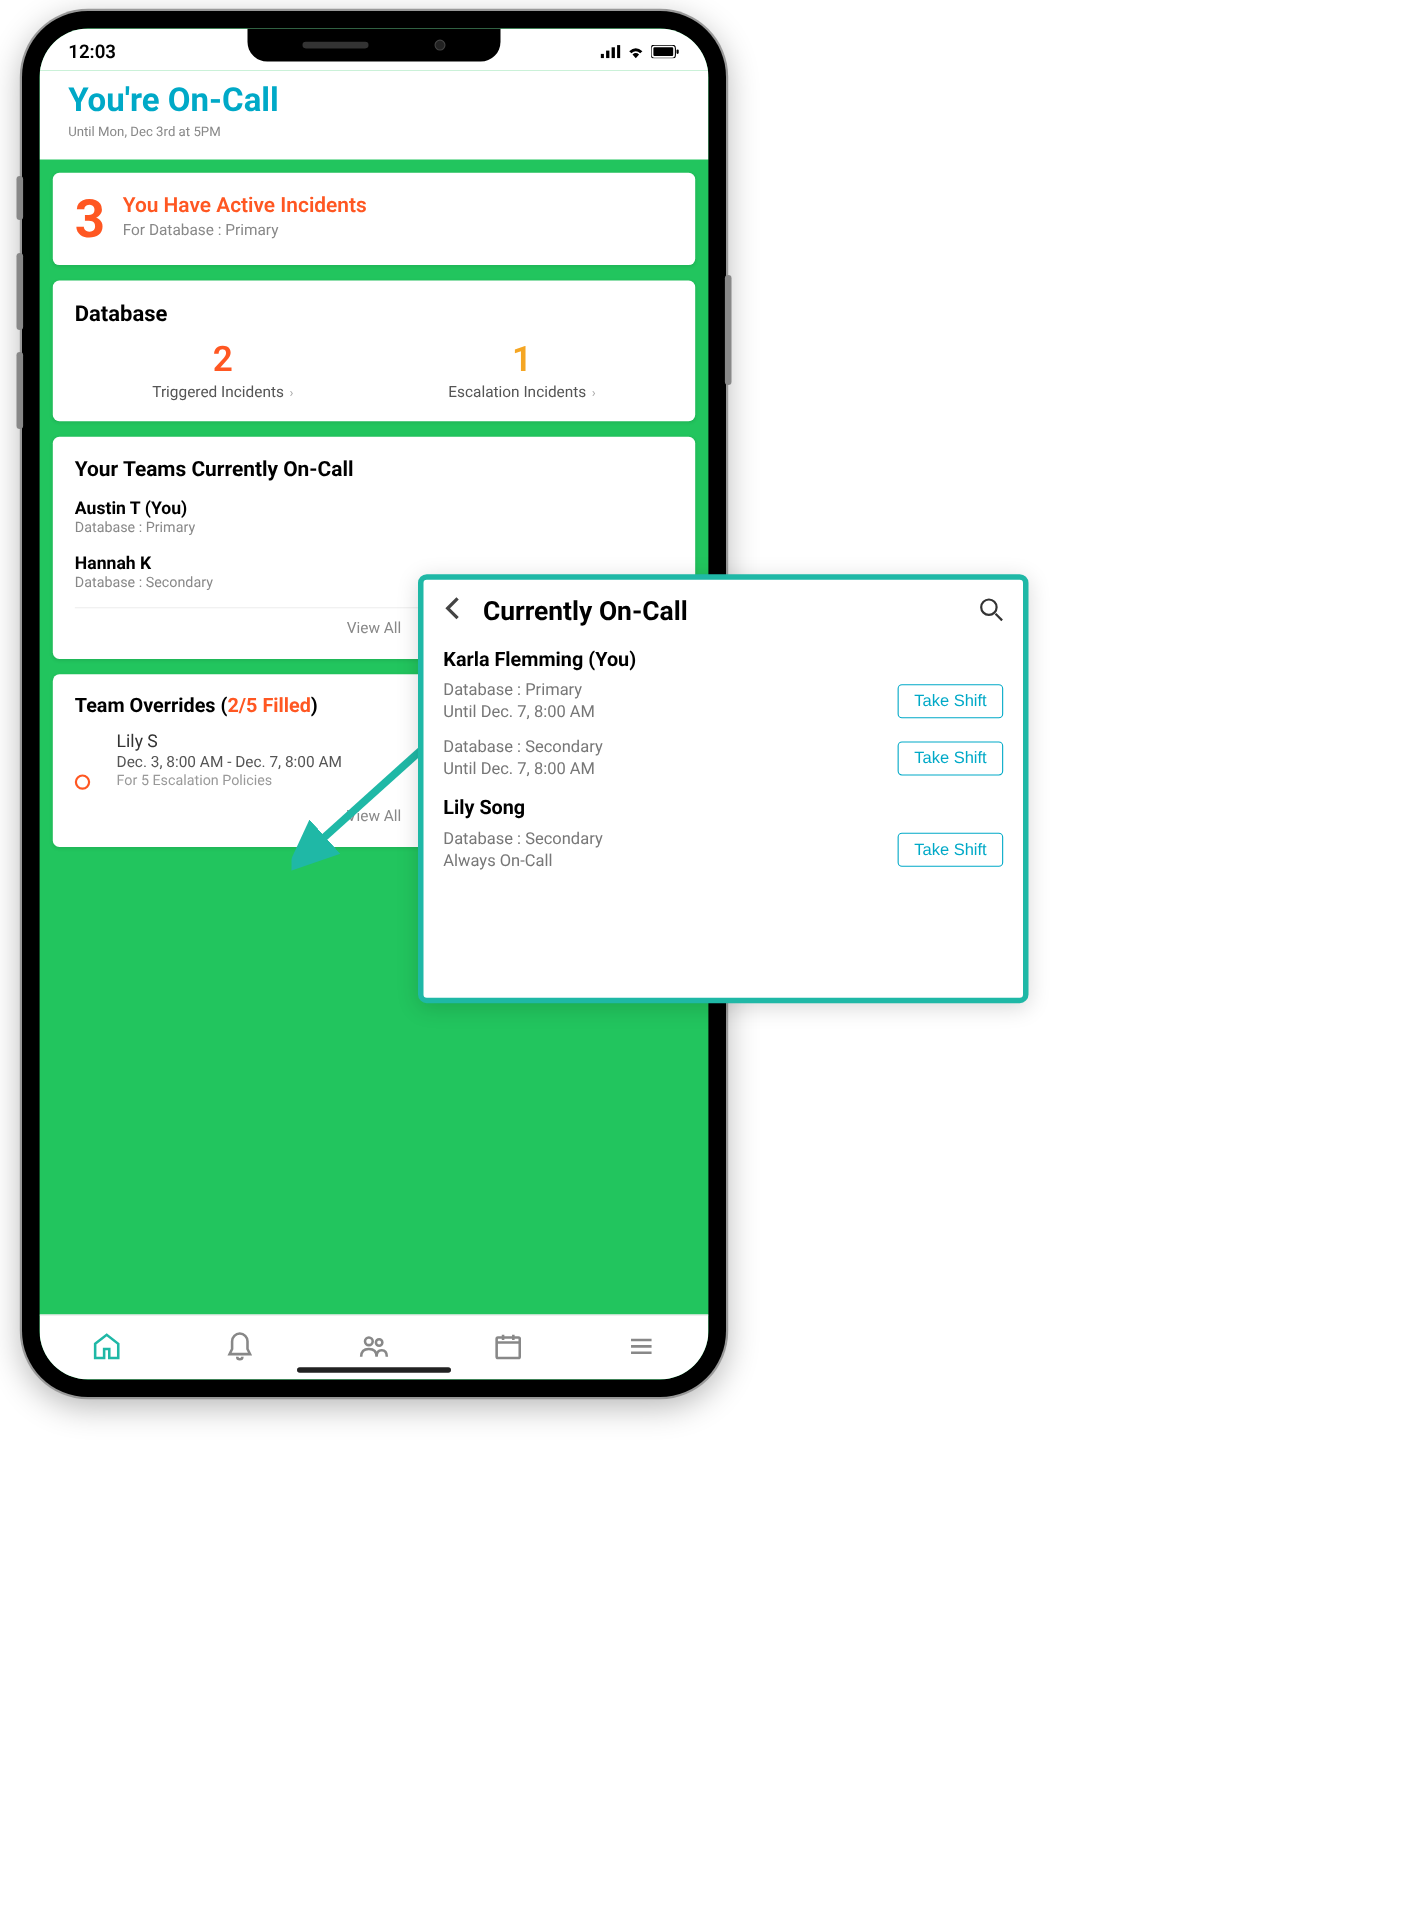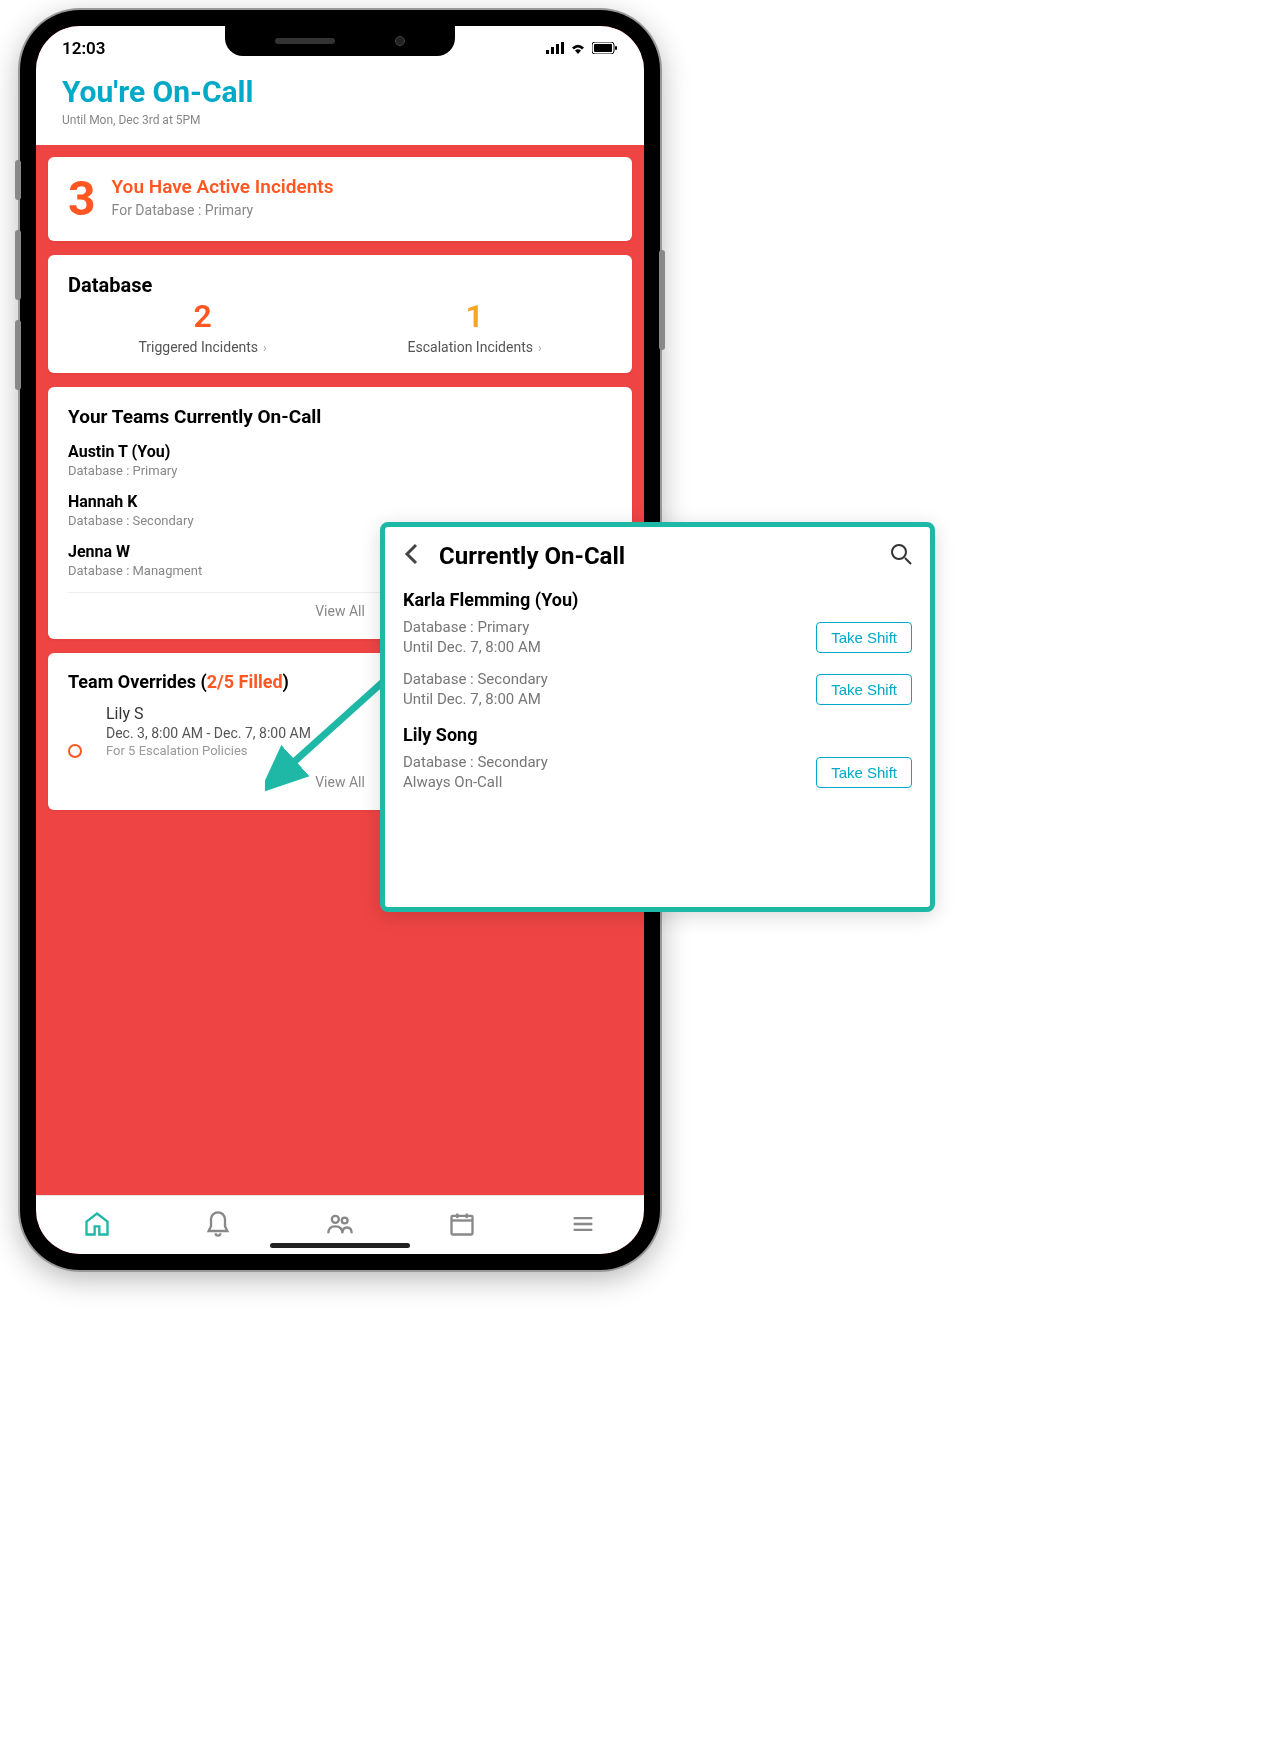--- a/index.html
+++ b/index.html
@@ -16,21 +16,21 @@
   box-shadow: 0 0 0 2px #999, 0 8px 30px rgba(0,0,0,0.3);
 }
 .phone-side-btn { position: absolute; background: #888; border-radius: 4px; }
 .side-left-1 { left: -5px; top: 150px; width: 6px; height: 40px; }
 .side-left-2 { left: -5px; top: 220px; width: 6px; height: 70px; }
 .side-left-3 { left: -5px; top: 310px; width: 6px; height: 70px; }
 .side-right { right: -5px; top: 240px; width: 6px; height: 100px; }
 
 .phone-screen {
   width: 100%; height: 100%;
-  background: #ef4444;
+  background: #22c55e;
   border-radius: 44px;
   overflow: hidden;
   position: relative;
 }
 .notch {
   position: absolute;
   top: 0; left: 50%; transform: translateX(-50%);
   width: 230px; height: 30px;
   background: #000;
   border-bottom-left-radius: 18px;
@@ -62,21 +62,21 @@
   border-radius: 6px;
   box-shadow: 0 1px 3px rgba(0,0,0,0.08);
   margin-bottom: 14px;
   padding: 18px 20px;
 }
 .incidents-card { display: flex; align-items: flex-start; gap: 16px; }
 .big-count { color: #ff5722; font-size: 48px; font-weight: 700; line-height: 1; }
 .inc-title { color: #ff5722; font-size: 19px; font-weight: 600; }
 .inc-sub { color: #888; font-size: 14px; margin-top: 4px; }
 
-.db-card h3 { font-size: 20px; font-weight: 700; }
+.db-card h3 { font-size: 20px; font-weight: 700; margin-bottom: 10px; }
 .db-row { display: flex; justify-content: space-around; text-align: center; }
 .db-item .num-orange { color: #ff5722; font-size: 32px; font-weight: 600; }
 .db-item .num-amber { color: #f5a623; font-size: 32px; font-weight: 600; }
 .db-item .lbl { color: #555; font-size: 14px; margin-top: 4px; }
 .chev { color: #aaa; font-size: 12px; margin-left: 2px; }
 
 .team-card h3 { font-size: 19px; font-weight: 700; margin-bottom: 14px; }
 .team-entry { margin-bottom: 14px; }
 .team-entry .name { font-weight: 700; font-size: 16px; }
 .team-entry .role { color: #888; font-size: 13px; margin-top: 2px; }
@@ -216,24 +216,20 @@
       <div class="card team-card">
         <h3>Your Teams Currently On-Call</h3>
         <div class="team-entry">
           <div class="name">Austin T (You)</div>
           <div class="role">Database : Primary</div>
         </div>
         <div class="team-entry">
           <div class="name">Hannah K</div>
           <div class="role">Database : Secondary</div>
         </div>
-        <div class="team-entry">
-          <div class="name">Jenna W</div>
-          <div class="role">Database : Managment</div>
-        </div>
         <div class="view-all">View All</div>
       </div>
 
       <div class="card">
         <div class="override-title">
           <span>Team Overrides (</span><span class="filled">2/5 Filled</span><span>)</span>
         </div>
         <div class="override-entry">
           <div class="ring"></div>
           <div class="details">

